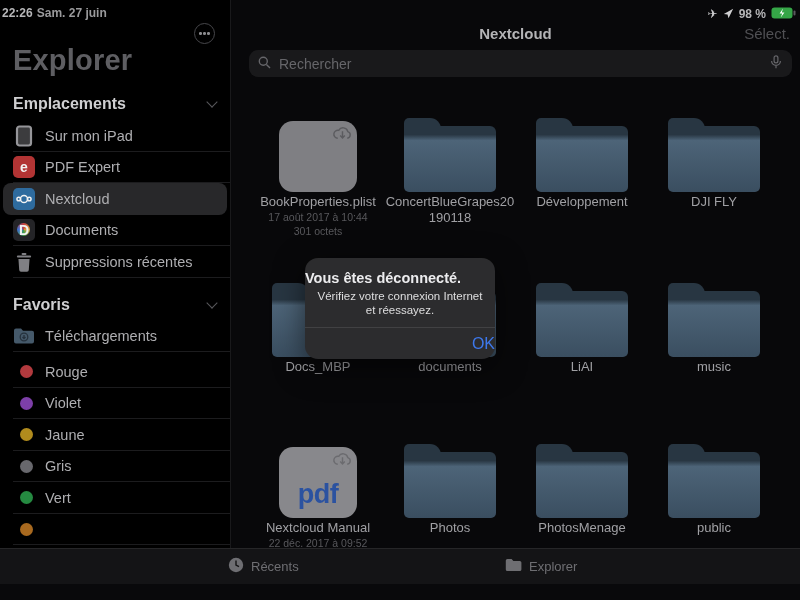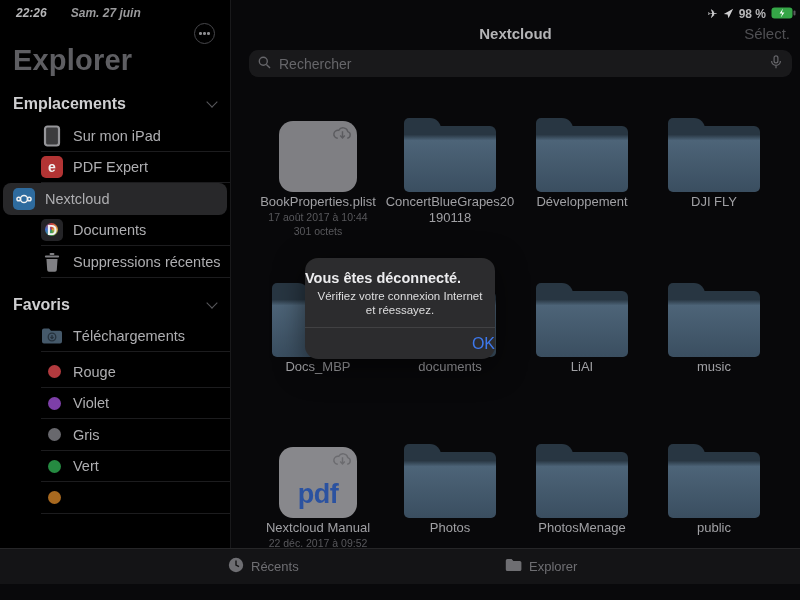--- a/index.html
+++ b/index.html
@@ -1,40 +1,40 @@
 <!DOCTYPE html>
 <html><head>
 <meta charset="utf-8">
 <style>
   html,body{margin:0;padding:0;background:#000;}
   .screen{position:relative;width:800px;height:600px;background:#09090b;overflow:hidden;
           font-family:"Liberation Sans","DejaVu Sans",sans-serif;-webkit-font-smoothing:antialiased;}
 
   
   .statusbar{position:absolute;left:0;top:0;width:100%;height:24px;z-index:5;}
-  .st-left{position:absolute;left:16px;top:6px;display:flex;gap:24px;align-items:center;font-style:italic;}
+  .st-left{position:absolute;left:2px;top:6px;display:flex;gap:4px;align-items:center;}
   .st-time{font-size:12px;font-weight:700;color:#b6b6b8;}
   .st-date{font-size:12px;font-weight:600;color:#9a9a9c;}
   .st-right{position:absolute;right:4px;top:5px;display:flex;gap:5px;align-items:center;}
   .st-plane{font-size:12px;color:#cfcfd1;line-height:12px;}
   .st-batt-pct{font-size:12px;font-weight:600;color:#b6b6b8;}
 
   
   .sidebar{position:absolute;left:0;top:0;width:230px;height:565px;background:#000;overflow:hidden;z-index:1;}
   .more-btn{position:absolute;left:194px;top:23px;width:19px;height:19px;border:1.5px solid #47474b;
             border-radius:50%;display:flex;align-items:center;justify-content:center;}
   .dots3{width:2.4px;height:2.4px;border-radius:50%;background:#8a8a8e;box-shadow:-4px 0 0 #8a8a8e,4px 0 0 #8a8a8e;}
   .side-title{margin:44px 0 0 13px;font-size:29px;font-weight:700;color:#5e5e62;letter-spacing:.2px;}
   .sec-head{display:flex;align-items:center;justify-content:space-between;height:24px;margin-top:15px;padding:0 14px 0 13px;}
   .sec-head.first{margin-top:15px;}
   .sec-label{font-size:16px;font-weight:700;color:#cfcfd1;}
   .chev{width:7px;height:7px;border-right:1.8px solid #58585c;border-bottom:1.8px solid #58585c;
         transform:rotate(45deg);margin-top:-4px;}
   .slist{margin-top:4px;}
-  .srow{position:relative;display:flex;align-items:center;height:31.5px;padding:0 12px 0 13px;margin-left:28px;}
+  .srow{position:relative;display:flex;align-items:center;height:31.5px;padding:0 12px 0 13px;}
   .srow::after{content:"";position:absolute;left:13px;right:0;bottom:0;height:1px;background:#1c1c1e;}
   .srow.sel{background:#28282a;border-radius:8px;margin:0 3px;padding-left:10px;}
   .srow.sel::after{display:none;}
   .sicon{width:22px;height:22px;flex:0 0 22px;display:flex;align-items:center;justify-content:center;position:relative;}
   .slabel{margin-left:10px;font-size:14.5px;color:#aeaeb1;white-space:nowrap;}
   .appicon{width:22px;height:22px;border-radius:5px;display:flex;align-items:center;justify-content:center;}
   .pdfexp{background:#b23434;}
   .pdfexp span{color:#f2f2f2;font-weight:800;font-size:14px;line-height:14px;}
   .ncicon{background:#2e6b9e;}
   .docsicon{background:#242427;position:relative;}
@@ -198,20 +198,26 @@
         <span class="slabel">Rouge</span>
       </div>
       <div class="srow">
         <span class="sicon">
             <span class="tagdot" style="background: rgb(125, 63, 168);"></span>
           </span>
         <span class="slabel">Violet</span>
       </div>
       <div class="srow">
         <span class="sicon">
+            <span class="tagdot" style="background: rgb(176, 139, 29);"></span>
+          </span>
+        <span class="slabel">Jaune</span>
+      </div>
+      <div class="srow">
+        <span class="sicon">
             <span class="tagdot" style="background: rgb(104, 104, 109);"></span>
           </span>
         <span class="slabel">Gris</span>
       </div>
       <div class="srow">
         <span class="sicon">
             <span class="tagdot" style="background: rgb(37, 138, 65);"></span>
           </span>
         <span class="slabel">Vert</span>
       </div>

